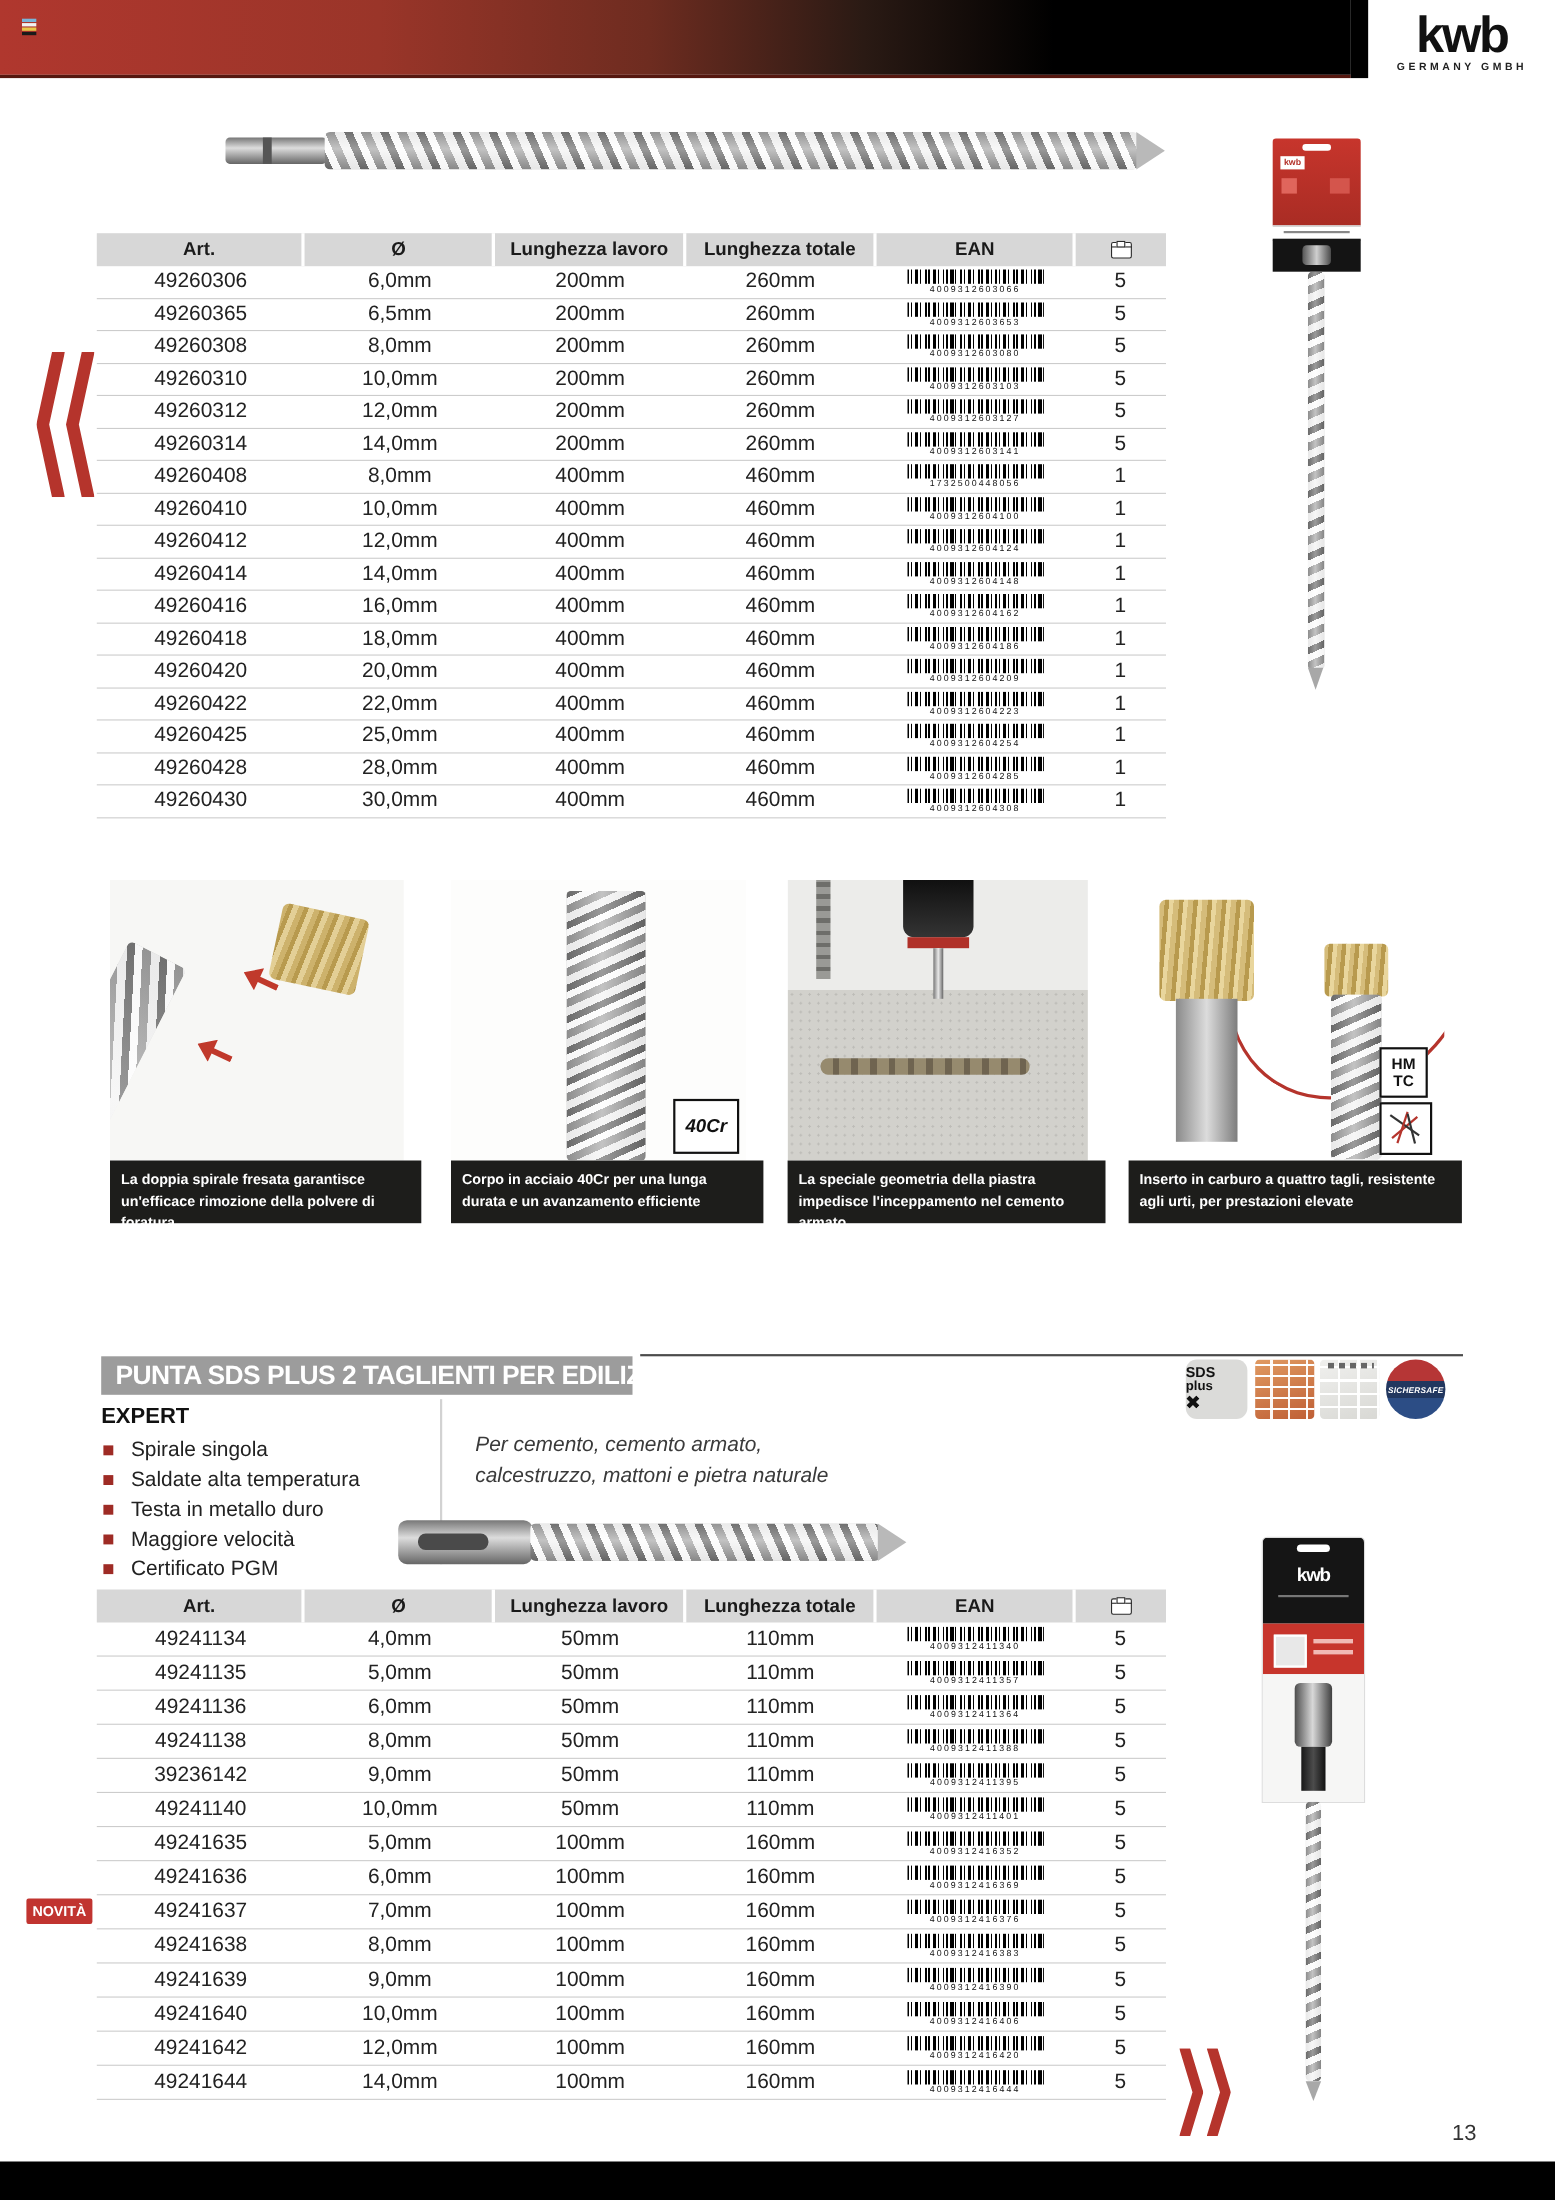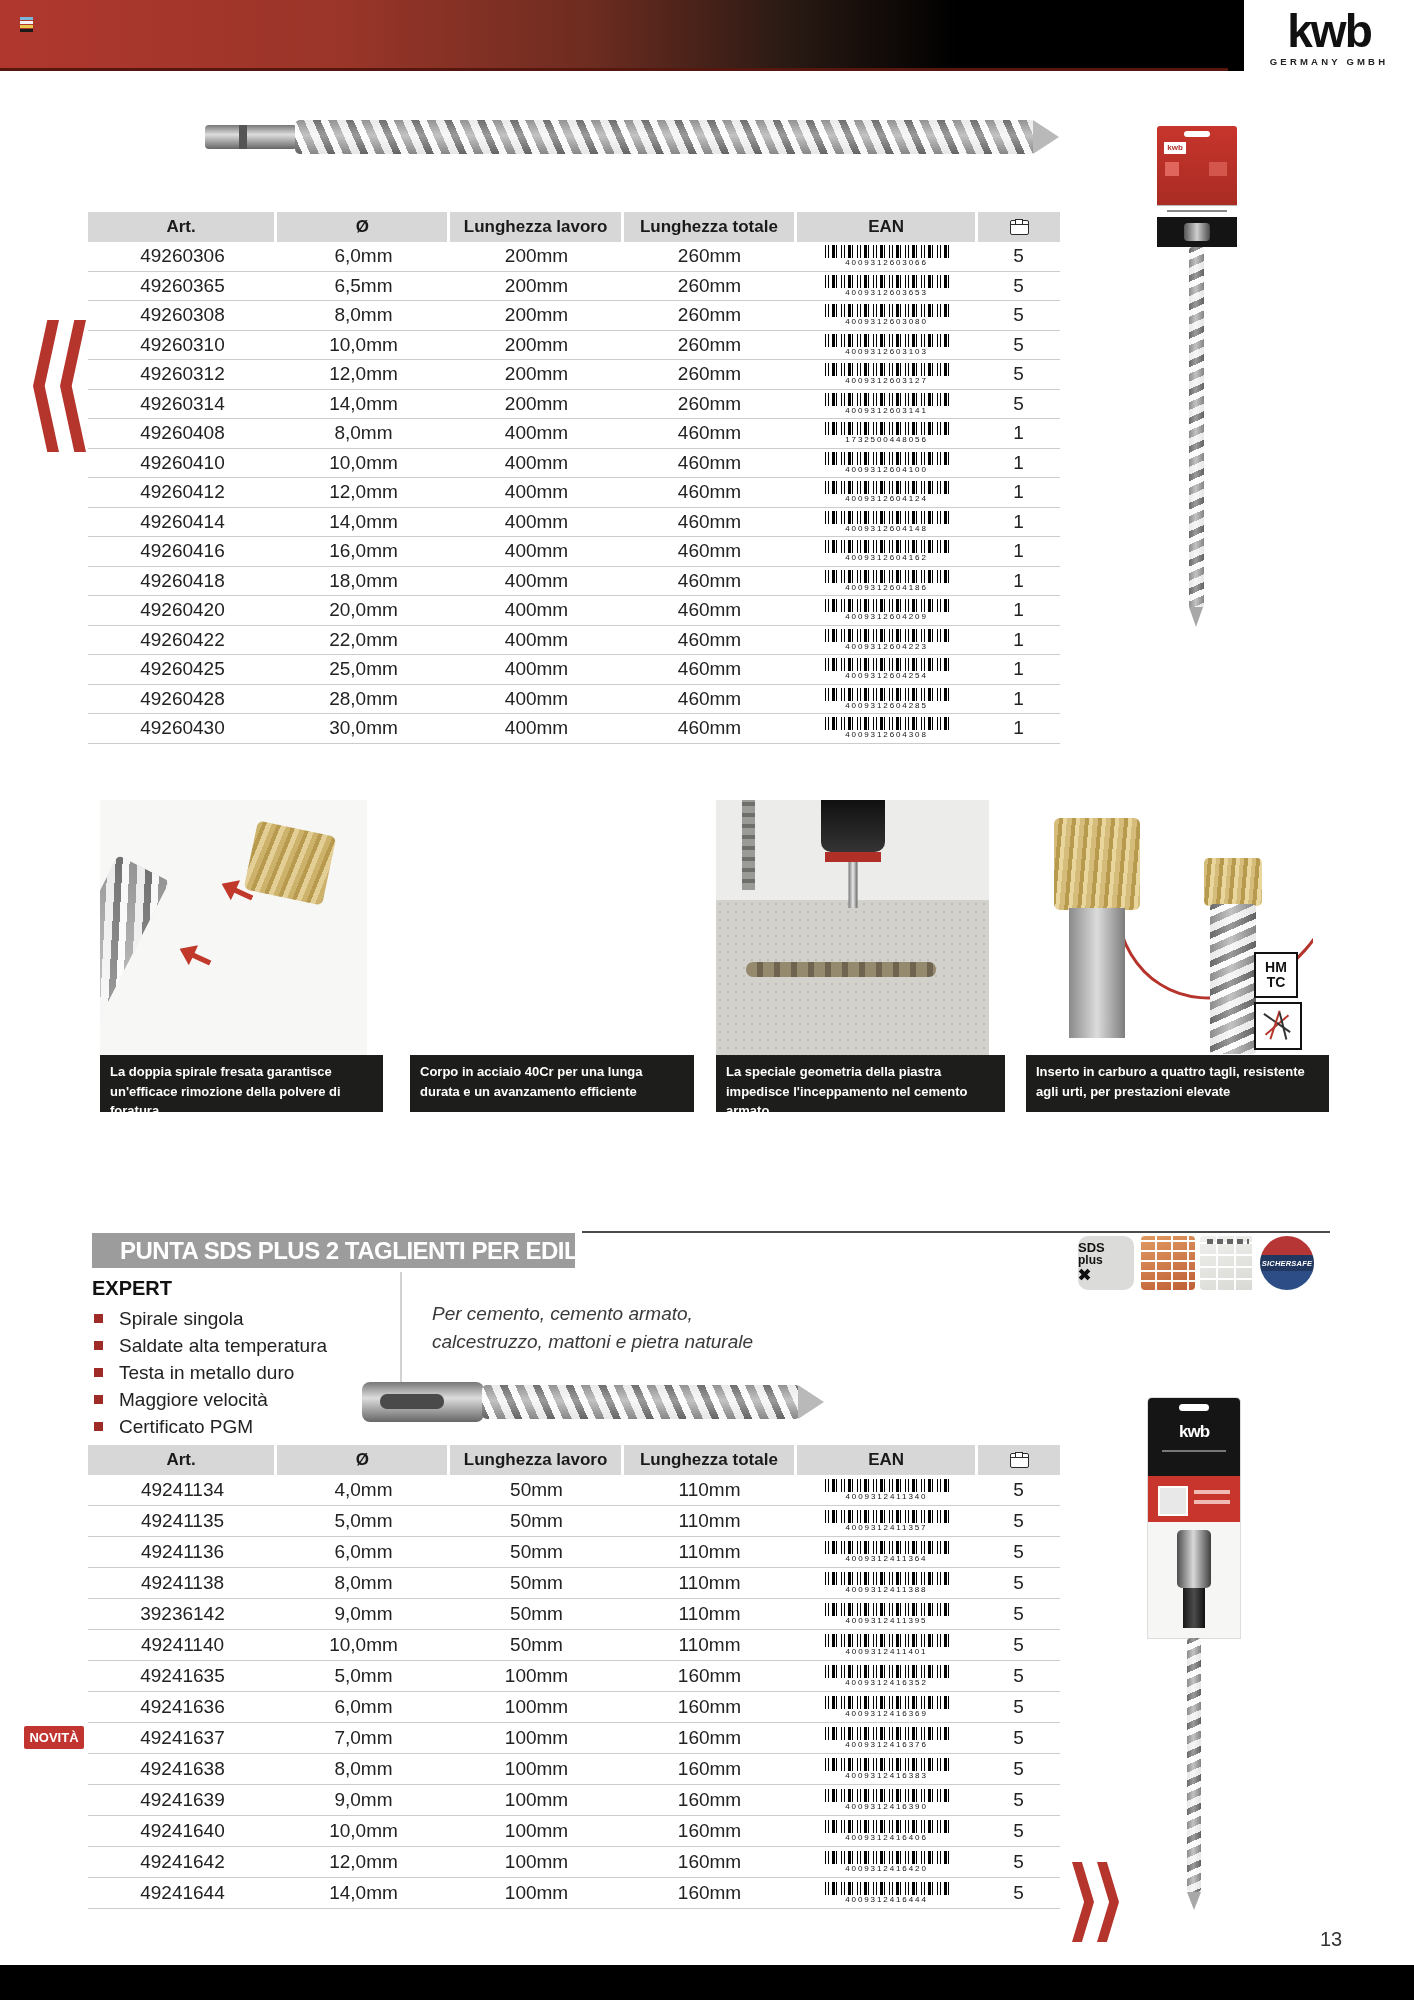--- a/index.html
+++ b/index.html
@@ -62,21 +62,21 @@
   .photo{position:absolute;left:0;right:16px;top:0;height:255px;overflow:hidden;}
   .cap{position:absolute;left:0;right:0;top:255px;height:57px;background:#1d1d1b;color:#fff;
     font-size:13px;font-weight:700;line-height:1.5;padding:7px 10px;box-sizing:border-box;}
   .badge40{position:absolute;right:6px;bottom:6px;width:56px;height:46px;background:#fff;border:2.5px solid #111;
     display:flex;align-items:center;justify-content:center;font-weight:800;font-style:italic;font-size:17px;color:#111;}
   .sqbadge{position:absolute;width:40px;height:42px;background:#fff;border:2.5px solid #111;display:flex;flex-direction:column;
     align-items:center;justify-content:center;font-weight:800;font-size:14px;line-height:1.05;color:#111;}
 
   
   .sec-title{position:absolute;left:92px;top:1233px;width:483px;height:35px;background:#9c9c9c;color:#fff;
-    font-weight:800;font-size:24px;letter-spacing:-.5px;line-height:35px;padding-left:28px;box-sizing:border-box;white-space:nowrap;}
+    font-weight:800;font-size:24px;letter-spacing:-.5px;line-height:35px;padding-left:13px;box-sizing:border-box;white-space:nowrap;}
   .rule{position:absolute;left:582px;top:1231px;width:748px;height:2px;background:#4b4b4b;}
   .expert{position:absolute;left:92px;top:1277px;font-size:20px;font-weight:800;color:#111;}
   .bullets{position:absolute;left:92px;top:1305px;width:300px;}
   .bullets div{position:relative;padding-left:27px;font-size:19px;color:#222;line-height:27px;}
   .bullets div::before{content:"";position:absolute;left:2px;top:9px;width:9px;height:9px;background:#9e2b25;}
   .vdiv{position:absolute;left:400px;top:1272px;width:2px;height:150px;background:#d2d2d2;}
   .appl{position:absolute;left:432px;top:1300px;width:350px;font-style:italic;font-size:19px;color:#3a3a3a;line-height:1.45;}
 
   
   .sdsbadge{position:absolute;left:1078px;top:1236px;width:56px;height:54px;border-radius:10px;background:#dbdbd9;
@@ -415,20 +415,24 @@
     <div class="photo t1bg">
       <div class="t1rod flute"></div>
       <div class="t1gold"></div>
       <div class="arrow" style="left:120px;top:80px;transform:rotate(205deg);"></div>
       <div class="arrow" style="left:78px;top:145px;transform:rotate(205deg);"></div>
     </div>
     <div class="cap">La doppia spirale fresata garantisce un'efficace rimozione della polvere di foratura</div>
   </div>
 
   <div class="tile" style="left:410px;width:284px;">
+    <div class="photo" style="background:#fdfdfc;">
+      <div class="t2rod fluteV"></div>
+      <div class="badge40">40Cr</div>
+    </div>
     <div class="cap">Corpo in acciaio 40Cr per una lunga durata e un avanzamento efficiente</div>
   </div>
 
   <div class="tile" style="left:716px;width:289px;">
     <div class="photo">
       <div class="t3top"></div>
       <div class="t3conc">
         <div class="t3rebar"></div>
       </div>
       <div class="t3rod2"></div>

